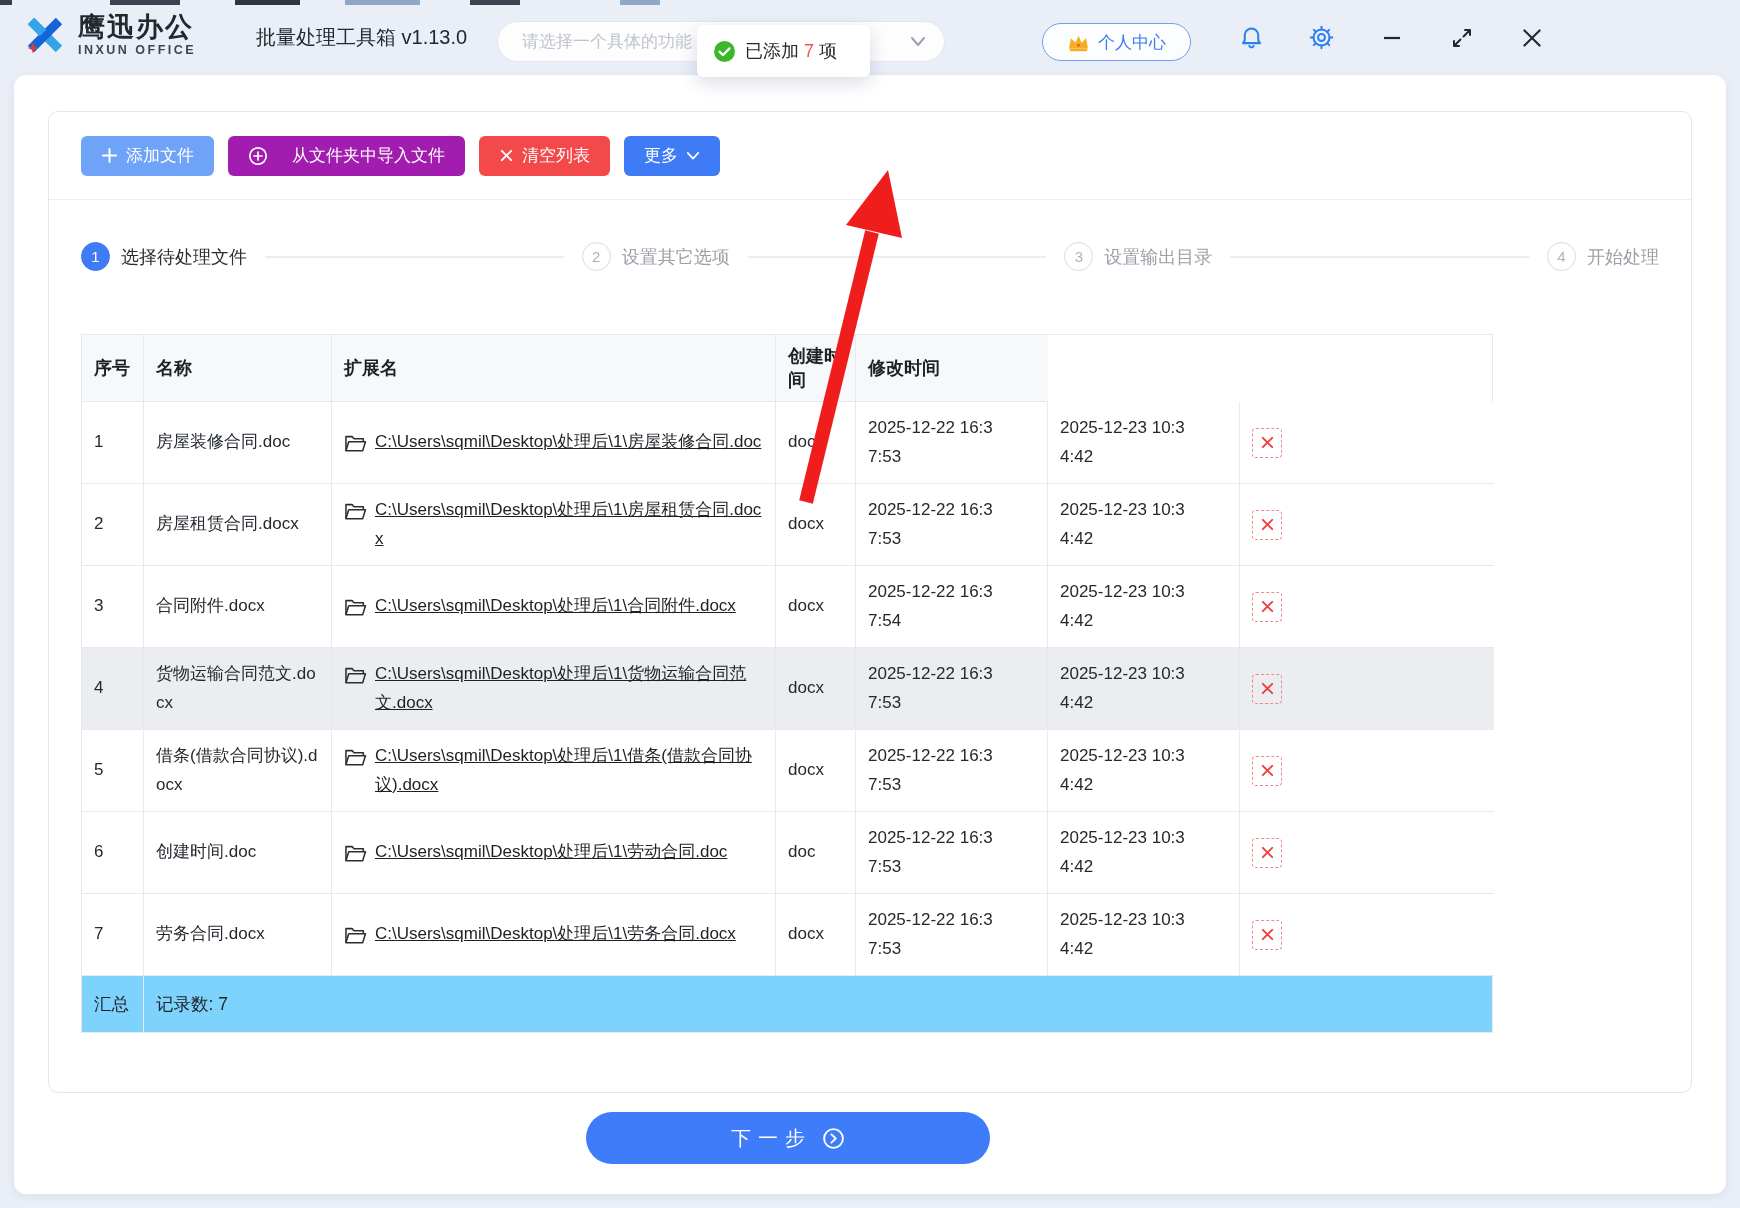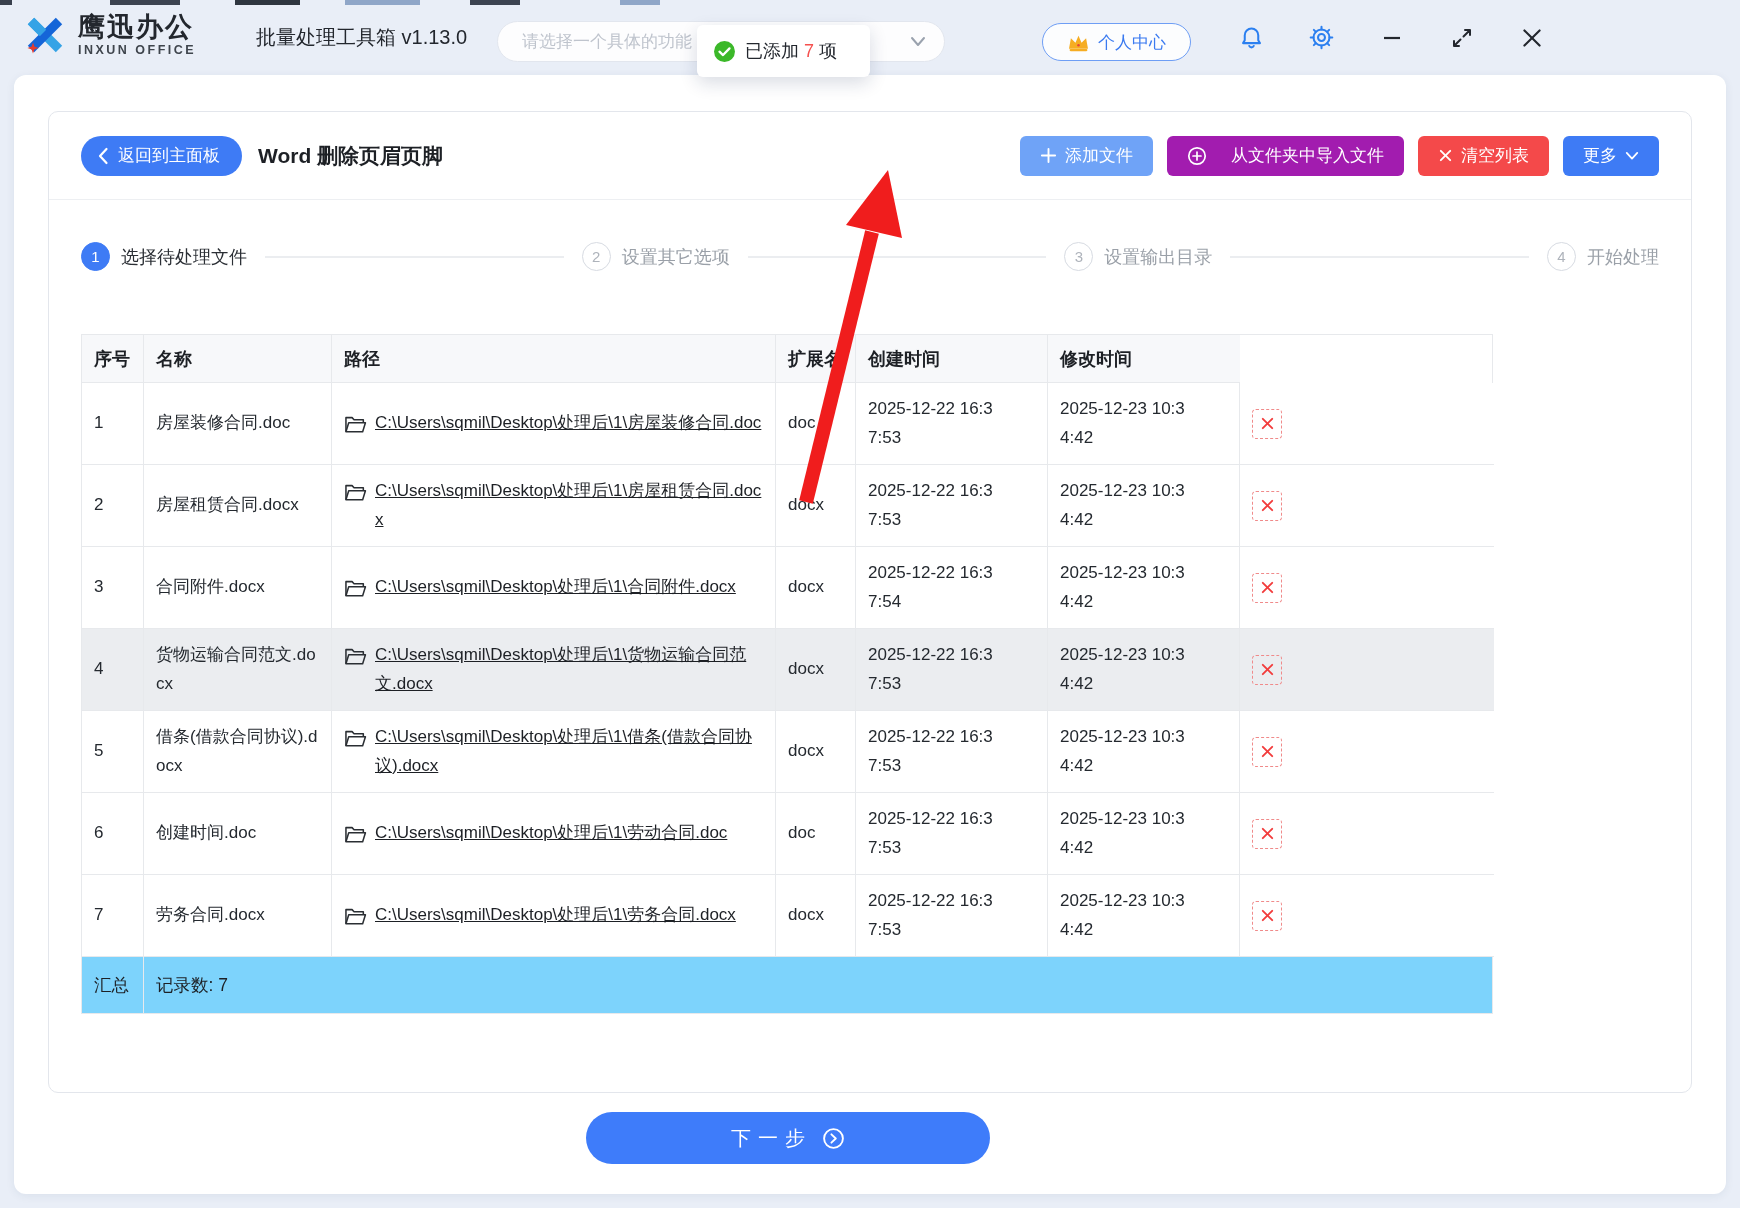--- a/index.html
+++ b/index.html
@@ -157,29 +157,20 @@
       <line x1="5" y1="5" x2="19" y2="19"></line>
         <line x1="19" y1="5" x2="5" y2="19"></line>
     </svg>
   </div>
 </div>
 
 <div class="card">
   <div class="panel">
 
     <div class="ptoolbar">
-      <div class="pt-left">
-        <button class="back-btn">
-          <svg width="12" height="18" viewBox="0 0 12 18">
-            <polyline points="9.5,2 3,9 9.5,16" fill="none" stroke="#fff" stroke-width="2.2" stroke-linecap="round" stroke-linejoin="round"></polyline>
-          </svg>
-          <span>返回到主面板</span>
-        </button>
-        <span class="page-title">Word 删除页眉页脚</span>
-      </div>
       <div class="pt-right">
         <button class="act-btn btn-add">
           <svg width="17" height="17" viewBox="0 0 18 18">
             <path d="M9 2 V16 M2 9 H16" stroke="#fff" stroke-width="2" stroke-linecap="round"></path>
           </svg>
           <span>添加文件</span>
         </button>
         <button class="act-btn btn-import">
           <svg width="20" height="20" viewBox="0 0 20 20" fill="none" stroke="#fff" stroke-width="1.7" stroke-linecap="round">
             <circle cx="10" cy="10" r="8.2"></circle>
@@ -222,21 +213,20 @@
       <div class="step">
         <span class="scircle">4</span>
         <span class="slabel">开始处理</span>
       </div>
     </div>
 
     <div class="ftable">
       <div class="thead">
         <div class="hcell">序号</div>
         <div class="hcell">名称</div>
-        <div class="hcell">路径</div>
         <div class="hcell">扩展名</div>
         <div class="hcell">创建时间</div>
         <div class="hcell">修改时间</div>
       </div>
 
       <div id="table-body">
   <div class="trow">
     <div class="cell">1</div>
     <div class="cell">房屋装修合同.doc</div>
     <div class="cell">

